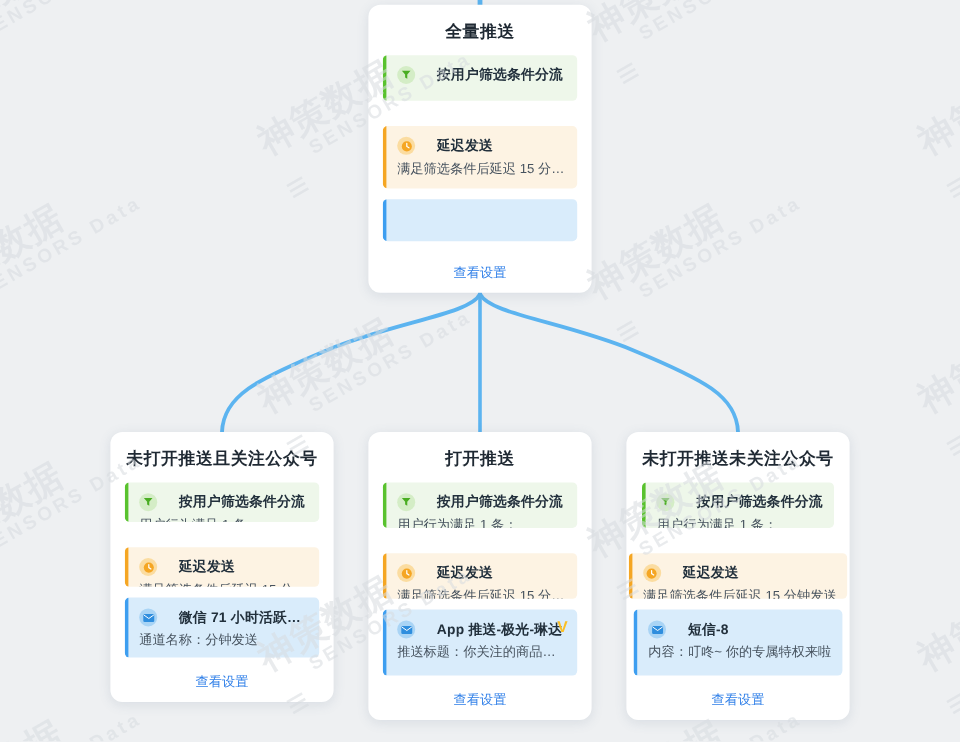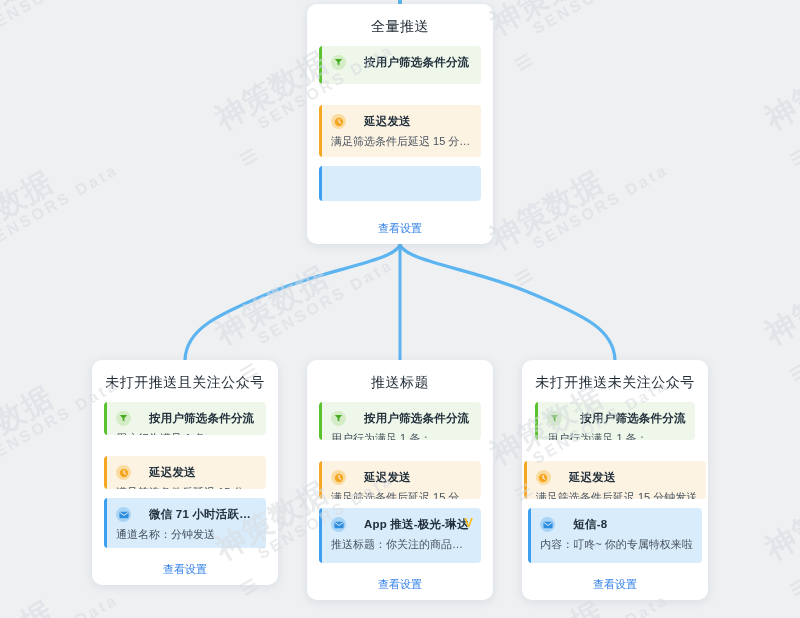--- a/index.html
+++ b/index.html
@@ -76,21 +76,21 @@
     flex-direction: column;
   }
   #card-root   { left: 307px; top: 4px;   width: 186px; height: 240px; }
   #card-left   { left: 92px;  top: 360px; width: 186px; height: 225px; }
   #card-middle { left: 307px; top: 360px; width: 186px; height: 240px; }
   #card-right  { left: 522px; top: 360px; width: 186px; height: 240px; align-items: center; }
 
   .card-title {
     text-align: center;
     font-size: 14px;
-    font-weight: 400;
+    font-weight: 700;
     color: #1f2933;
     padding: 4px 0 10px 0;
     letter-spacing: .5px;
   }
 
   .node {
     position: relative;
     border-radius: 4px;
     padding: 9px 9px 9px 12px;
     margin-bottom: 9px;
@@ -257,21 +257,21 @@
     <div class="node-desc">通道名称：分钟发送</div>
     <span class="vendor-badge"></span>
   </div>
 
   <div class="card-footer">
     <a class="settings-link">查看设置</a>
   </div>
 </div>
 
 <div class="card" id="card-middle">
-  <div class="card-title">推送标题</div>
+  <div class="card-title">打开推送</div>
 
   <div class="node node-filter">
     <div class="node-head">
       <span class="node-icon icon-filter">
         <svg width="9" height="9" viewBox="0 0 10 10">
             <path d="M1,1 H9 L6,4.6 V8.4 L4,7.2 V4.6 Z" fill="#49ad22"></path>
           </svg>
       </span>
       <span class="node-title">按用户筛选条件分流</span>
     </div>

